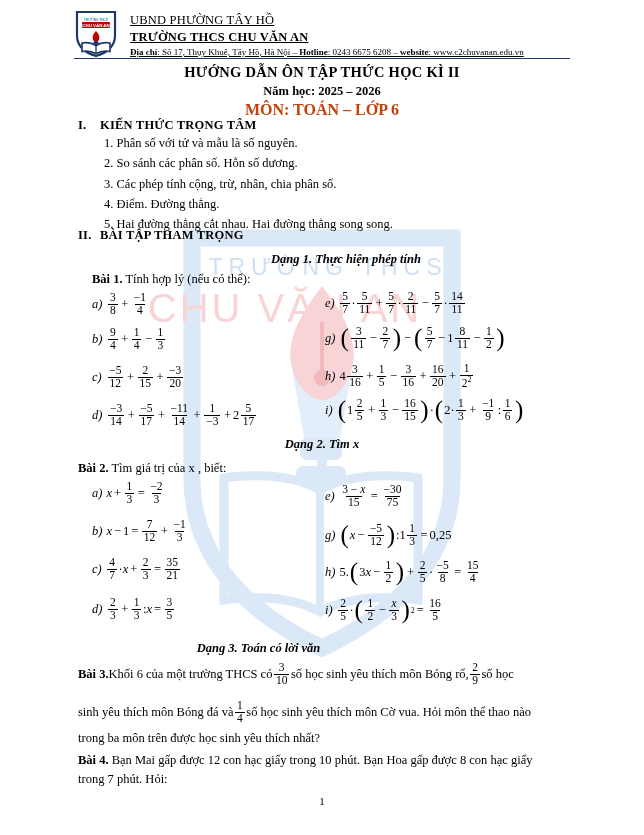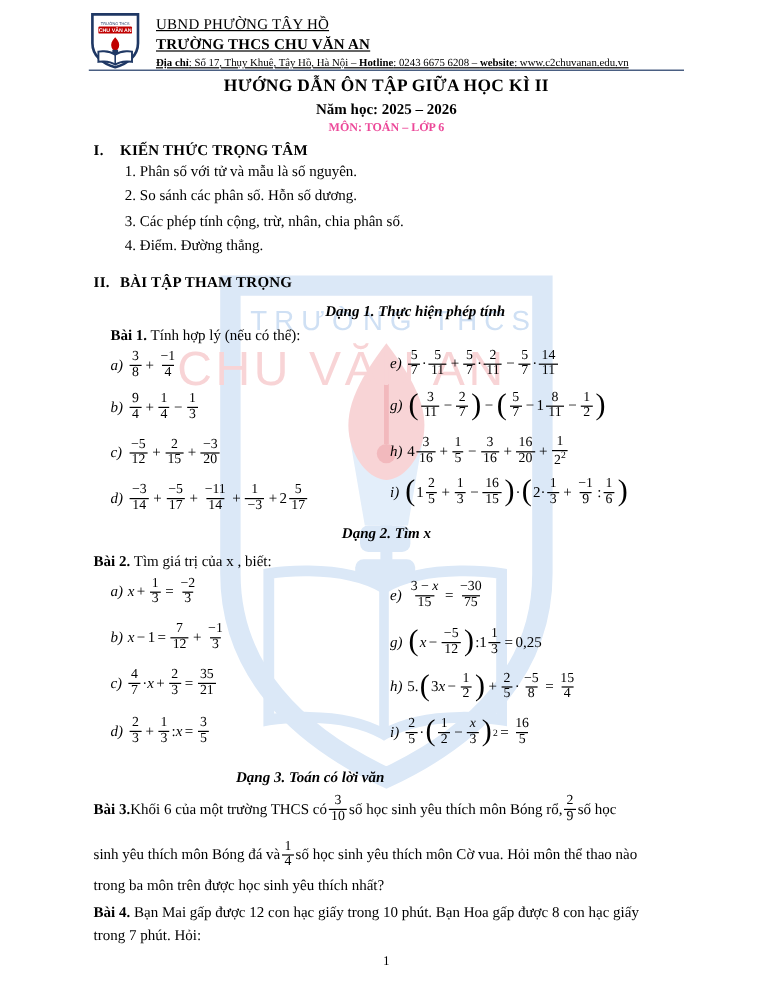--- a/index.html
+++ b/index.html
@@ -45,21 +45,21 @@
   .hdr-l2{font-size:12.5px;font-weight:bold;letter-spacing:.2px;line-height:1.3;}
   .hdr-l3{font-size:9px;line-height:1.35;margin-top:1px;}
   .hdr-l3 b{font-weight:bold;}
   .rule{position:absolute;left:74px;top:58px;width:496px;height:0;
         border-top:1.4px solid #1f3864;z-index:3;}
 
   
   .title-block{position:absolute;left:0;top:64px;width:644px;text-align:center;z-index:3;}
   .t1{font-size:14.5px;font-weight:bold;letter-spacing:.3px;}
   .t2{font-size:12.5px;font-weight:bold;margin-top:3px;}
-  .t3{font-size:10px;font-weight:bold;margin-top:2px;color:#ec4899;}
+  .t3{font-size:16px;font-weight:bold;margin-top:2px;color:#c2410c;}
 
   
   .content{position:absolute;left:0;top:0;width:644px;z-index:2;}
   .sec{position:absolute;font-size:12.5px;}
   .sec-head{font-weight:bold;font-size:12.5px;letter-spacing:.2px;}
   .roman{display:inline-block;width:22px;}
   .klist{margin:0;padding:0;list-style:none;}
   .klist li{font-size:12.5px;line-height:1.62;padding-left:26px;}
 
   .dang{text-align:center;font-weight:bold;font-style:italic;font-size:12.5px;}
@@ -124,36 +124,37 @@
       <div class="hdr-lines">
         <div class="hdr-l1">UBND PHƯỜNG TÂY HỒ</div>
         <div class="hdr-l2">TRƯỜNG THCS CHU VĂN AN</div>
         <div class="hdr-l3"><b>Địa chỉ</b><span>: Số 17, Thụy Khuê, Tây Hồ, Hà Nội – </span><b>Hotline</b><span>: 0243 6675 6208 – </span><b>website</b><span>: www.c2chuvanan.edu.vn</span></div>
       </div>
     </div>
   </div>
   <div class="rule"></div>
 
   <div class="title-block">
-    <div class="t1">HƯỚNG DẪN ÔN TẬP GIỮA HỌC KÌ II</div>
+    <div class="t1">HƯỚNG DẪN ÔN TẬP THỨC HỌC KÌ II</div>
     <div class="t2">Năm học: 2025 – 2026</div>
     <div class="t3">MÔN: TOÁN – LỚP 6</div>
   </div>
 
   <div class="content">
 
     <div class="sec" style="left:78px;top:118px;width:500px;">
       <div class="sec-head">
         <span class="roman">I.</span><span>KIẾN THỨC TRỌNG TÂM</span>
       </div>
       <ul class="klist">
         <li>1. Phân số với tử và mẫu là số nguyên.</li>
         <li>2. So sánh các phân số. Hỗn số dương.</li>
         <li>3. Các phép tính cộng, trừ, nhân, chia phân số.</li>
         <li>4. Điểm. Đường thẳng.</li>
+        <li>5. Hai đường thẳng cắt nhau. Hai đường thẳng song song.</li>
       </ul>
     </div>
 
     <div class="sec sec-head" style="left:78px;top:228px;">
       <span class="roman">II.</span><span>BÀI TẬP THAM TRỌNG</span>
     </div>
 
     <div class="sec dang" style="left:0;top:252px;width:644px;margin-left:24px;">Dạng 1. Thực hiện phép tính</div>
 
     <div class="sec bai" style="left:92px;top:272px;">

